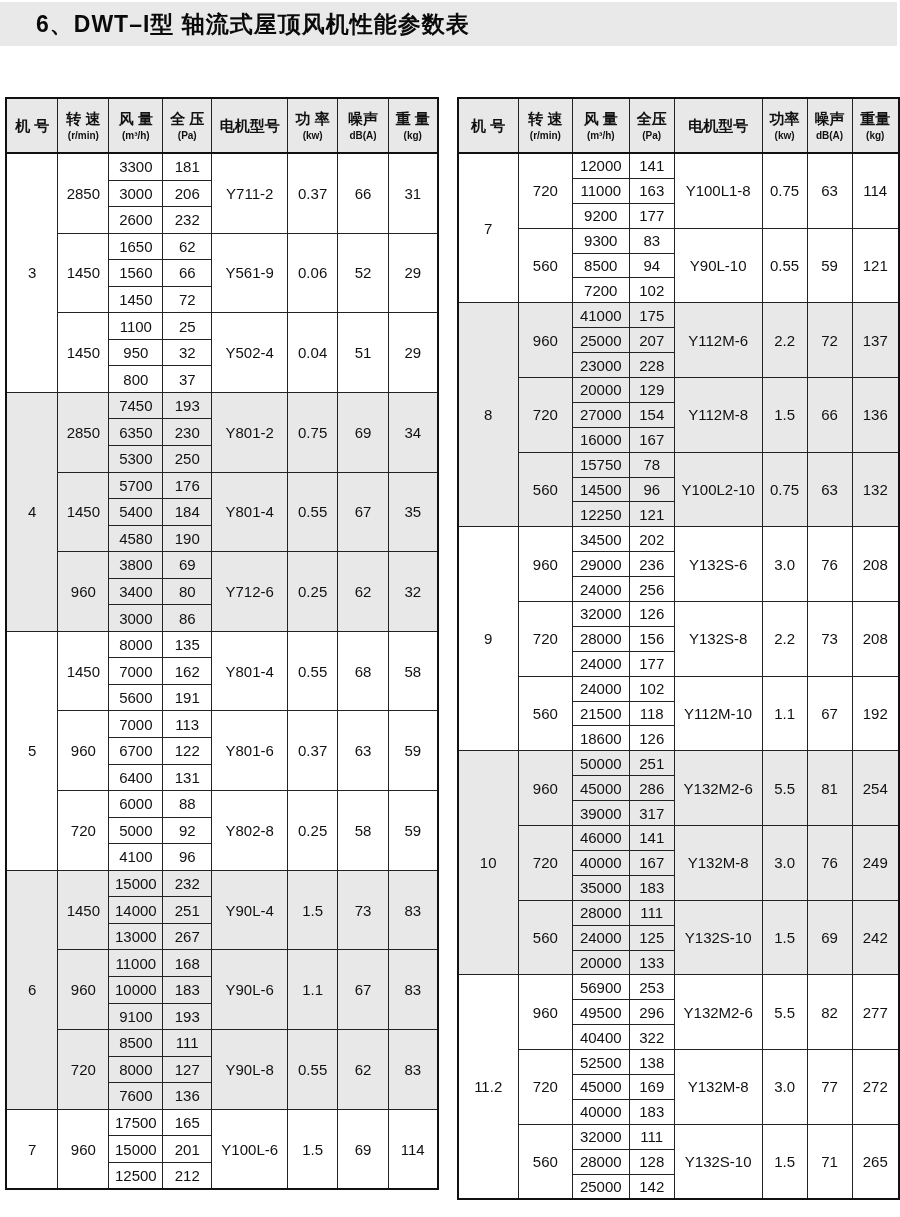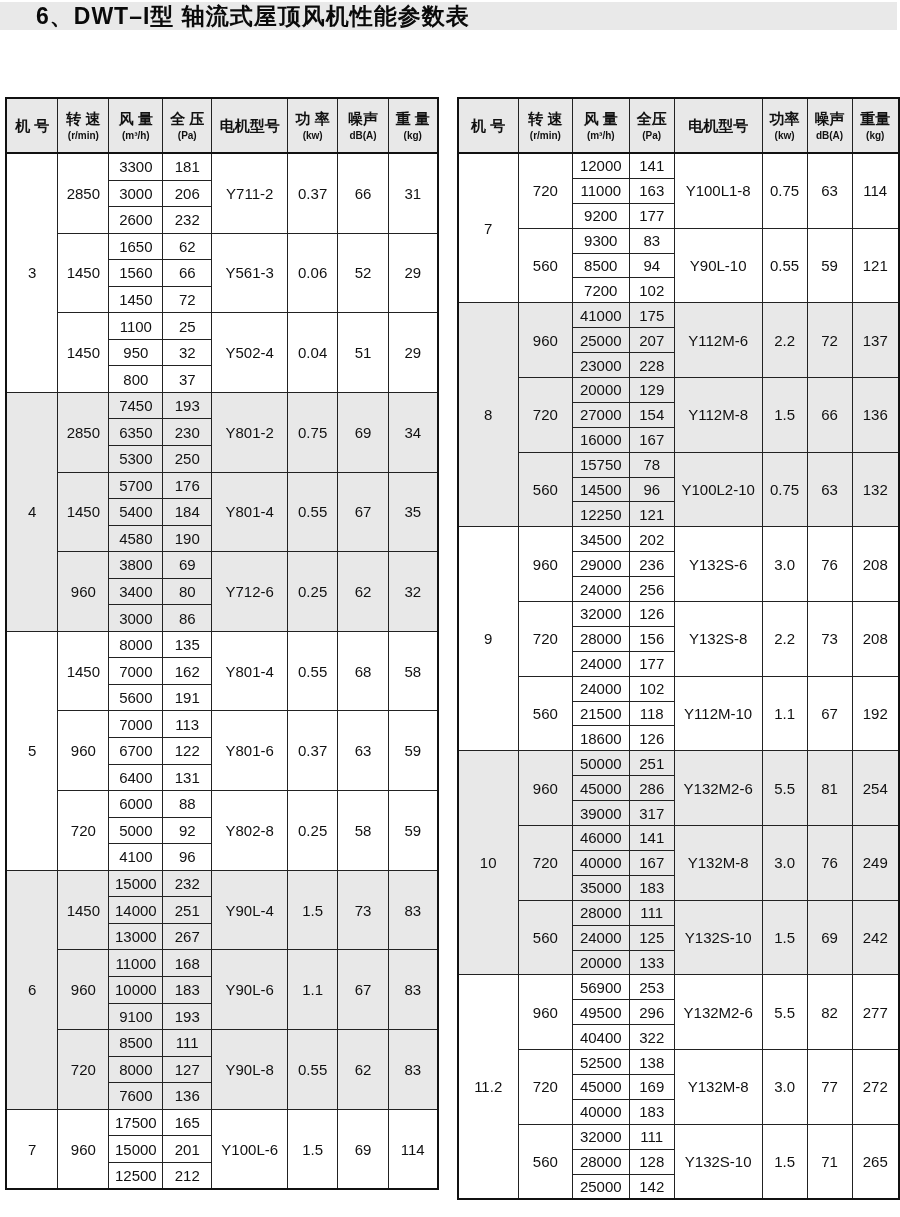--- a/index.html
+++ b/index.html
@@ -1,19 +1,19 @@
 <!DOCTYPE html>
 <html><head>
 <meta charset="utf-8">
 <style>
   html,body{margin:0;padding:0;background:#fff;}
   body{font-family:"Liberation Sans","DejaVu Sans",sans-serif;color:#111;}
   .page{position:relative;width:900px;height:1217px;background:#fff;overflow:hidden;}
 
-  .titlebar{position:absolute;top:2px;left:0;width:897px;height:28px;background:#e9e9e9;
+  .titlebar{position:absolute;top:2px;left:0;width:897px;height:44px;background:#e9e9e9;
             display:flex;align-items:center;}
   .titlebar h1{margin:0 0 0 36px;font-size:23px;font-weight:bold;letter-spacing:1px;color:#0a0a0a;}
 
   .subtitle{position:absolute;top:55px;left:4px;margin:0;font-size:20px;font-weight:bold;
             letter-spacing:0.5px;color:#0a0a0a;}
 
   .tables{position:absolute;top:97px;left:5px;display:flex;gap:18px;align-items:flex-start;}
 
   table{border-collapse:collapse;table-layout:fixed;border:2px solid #111;background:#fff;}
   th,td{border:1px solid #222;text-align:center;vertical-align:middle;padding:0;
@@ -101,21 +101,21 @@
             <td>206</td>
           </tr>
           <tr>
             <td>2600</td>
             <td>232</td>
           </tr>
           <tr>
             <td rowspan="3">1450</td>
             <td>1650</td>
             <td>62</td>
-            <td rowspan="3">Y561-3</td>
+            <td rowspan="3">Y561-9</td>
             <td rowspan="3">0.06</td>
             <td rowspan="3">52</td>
             <td rowspan="3">29</td>
           </tr>
           <tr>
             <td>1560</td>
             <td>66</td>
           </tr>
           <tr>
             <td>1450</td>

